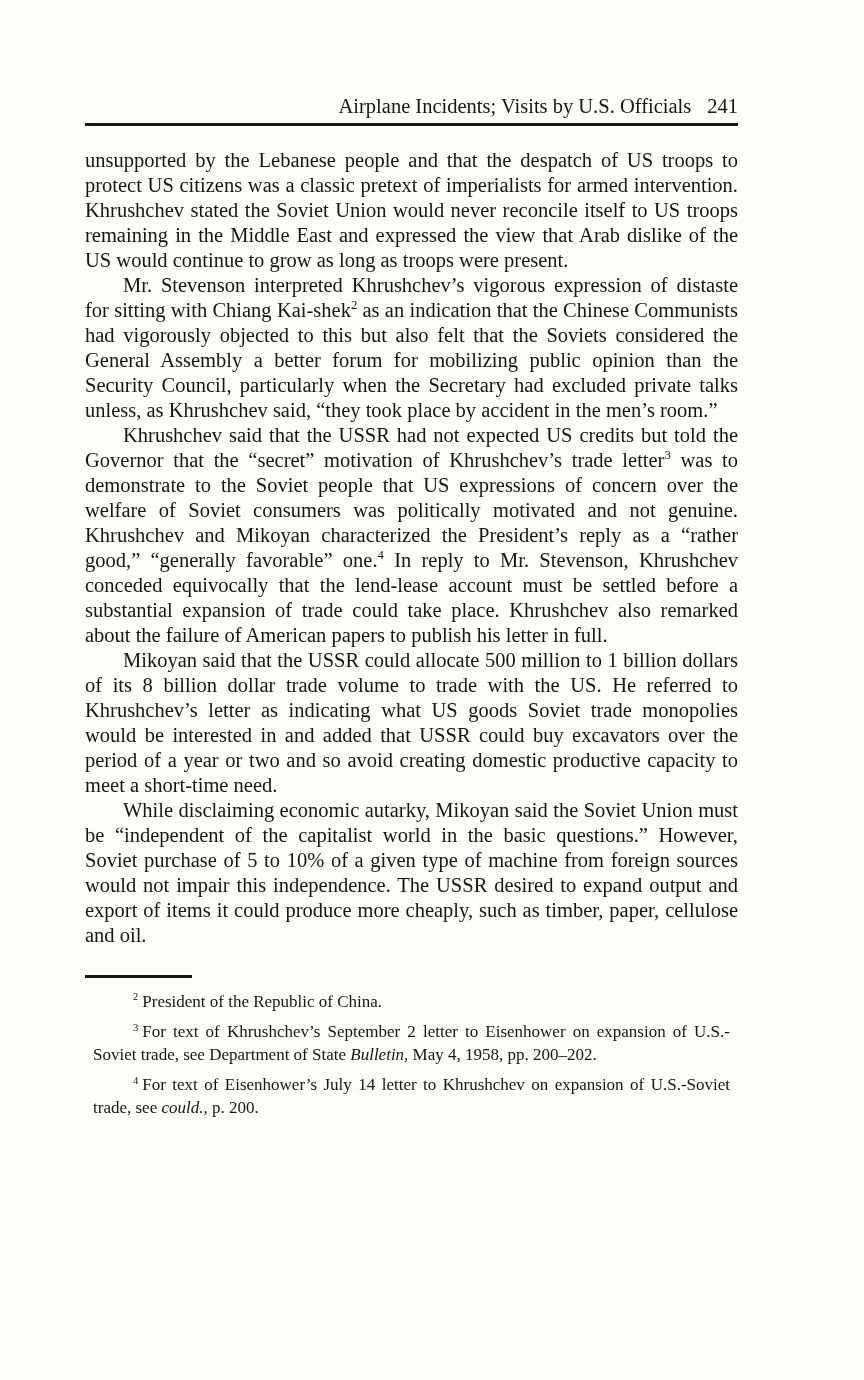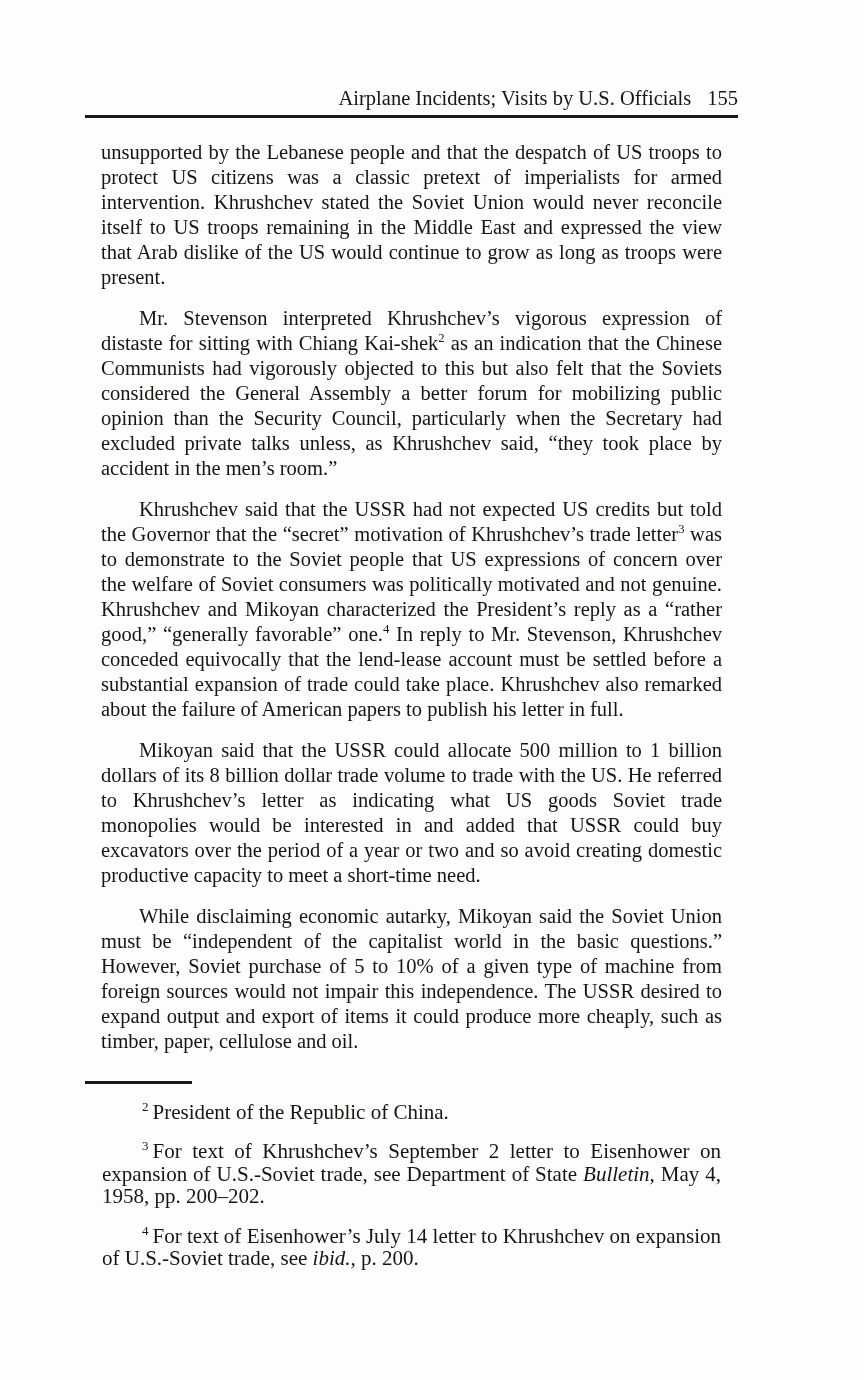--- a/index.html
+++ b/index.html
@@ -9,21 +9,21 @@
     height: 1380px;
     background: #fdfdfc;
     color: #171512;
     font-family: "Liberation Serif", "DejaVu Serif", serif;
     box-sizing: border-box;
     overflow: hidden;
   }
   .content {
     position: absolute;
     left: 85px;
-    top: 0;
+    top: 8px;
     width: 653px;
   }
   .running-header {
     margin-top: 86px;
     display: flex;
     justify-content: flex-end;
     align-items: baseline;
     font-size: 20.5px;
     line-height: 24px;
     white-space: nowrap;
@@ -33,21 +33,21 @@
     height: 3px;
     background: #1a1814;
     margin-top: 5px;
   }
   .body-text {
     margin-top: 22px;
     font-size: 20.5px;
     line-height: 25px;
     text-align: justify;
   }
-  .para { margin: 16px; }
+  .para { margin: 0; }
   .para.indent { text-indent: 38px; }
   sup {
     font-size: 0.62em;
     vertical-align: super;
     line-height: 0;
   }
   .section-heading {
     font-style: italic;
     font-weight: normal;
     font-size: 20.5px;
@@ -56,52 +56,52 @@
     text-align: left;
   }
   .footnotes { margin-top: 27px; }
   .footnote-rule {
     width: 107px;
     height: 3px;
     background: #1a1814;
     margin: 0 0 13px 0;
   }
   .footnote {
-    font-size: 21px;
+    font-size: 17px;
     line-height: 22.4px;
     text-align: justify;
-    margin: 17px;
+    margin: 8px;
     text-indent: 40px;
   }
   .footnote sup { margin-right: 4px; }
   em { font-style: italic; }
 </style>
 </head>
 <body>
 
 <div class="page">
   <div class="content">
 
     <div class="running-header">
       <span>Airplane Incidents; Visits by U.S. Officials</span>
-      <span class="pageno">155</span>
+      <span class="pageno">241</span>
     </div>
     <div class="header-rule"></div>
 
     <div class="body-text">
         <p class="para"><span>unsupported by the Lebanese people and that the despatch of US troops to protect US citizens was a classic pretext of imperialists for armed intervention. Khrushchev stated the Soviet Union would never reconcile itself to US troops remaining in the Middle East and expressed the view that Arab dislike of the US would continue to grow as long as troops were present.</span></p>
         <p class="para indent"><span>Mr. Stevenson interpreted Khrushchev’s vigorous expression of distaste for sitting with Chiang Kai-shek</span><sup>2</sup><span> as an indication that the Chinese Communists had vigorously objected to this but also felt that the Soviets considered the General Assembly a better forum for mobilizing public opinion than the Security Council, particularly when the Secretary had excluded private talks unless, as Khrushchev said, “they took place by accident in the men’s room.”</span></p>
         <p class="para indent"><span>Khrushchev said that the USSR had not expected US credits but told the Governor that the “secret” motivation of Khrushchev’s trade letter</span><sup>3</sup><span> was to demonstrate to the Soviet people that US expressions of concern over the welfare of Soviet consumers was politically motivated and not genuine. Khrushchev and Mikoyan characterized the President’s reply as a “rather good,” “generally favorable” one.</span><sup>4</sup><span> In reply to Mr. Stevenson, Khrushchev conceded equivocally that the lend-lease account must be settled before a substantial expansion of trade could take place. Khrushchev also remarked about the failure of American papers to publish his letter in full.</span></p>
         <p class="para indent"><span>Mikoyan said that the USSR could allocate 500 million to 1 billion dollars of its 8 billion dollar trade volume to trade with the US. He referred to Khrushchev’s letter as indicating what US goods Soviet trade monopolies would be interested in and added that USSR could buy excavators over the period of a year or two and so avoid creating domestic productive capacity to meet a short-time need.</span></p>
         <p class="para indent"><span>While disclaiming economic autarky, Mikoyan said the Soviet Union must be “independent of the capitalist world in the basic questions.” However, Soviet purchase of 5 to 10% of a given type of machine from foreign sources would not impair this independence. The USSR desired to expand output and export of items it could produce more cheaply, such as timber, paper, cellulose and oil.</span></p>
       </div>
 
     <div class="footnotes">
       <div class="footnote-rule"></div>
       <div>
           <p class="footnote"><sup>2</sup><span>President of the Republic of China.</span></p>
           <p class="footnote"><sup>3</sup><span>For text of Khrushchev’s September 2 letter to Eisenhower on expansion of U.S.-Soviet trade, see Department of State </span><em>Bulletin,</em><span> May 4, 1958, pp. 200–202.</span></p>
-          <p class="footnote"><sup>4</sup><span>For text of Eisenhower’s July 14 letter to Khrushchev on expansion of U.S.-Soviet trade, see </span><em>ibid.,</em><span> p. 200.</span></p>
+          <p class="footnote"><sup>4</sup><span>For text of Eisenhower’s July 14 letter to Khrushchev on expansion of U.S.-Soviet trade, see </span><em>could.,</em><span> p. 200.</span></p>
         </div>
     </div>
 
   </div>
 </div>
 
 </body></html>

